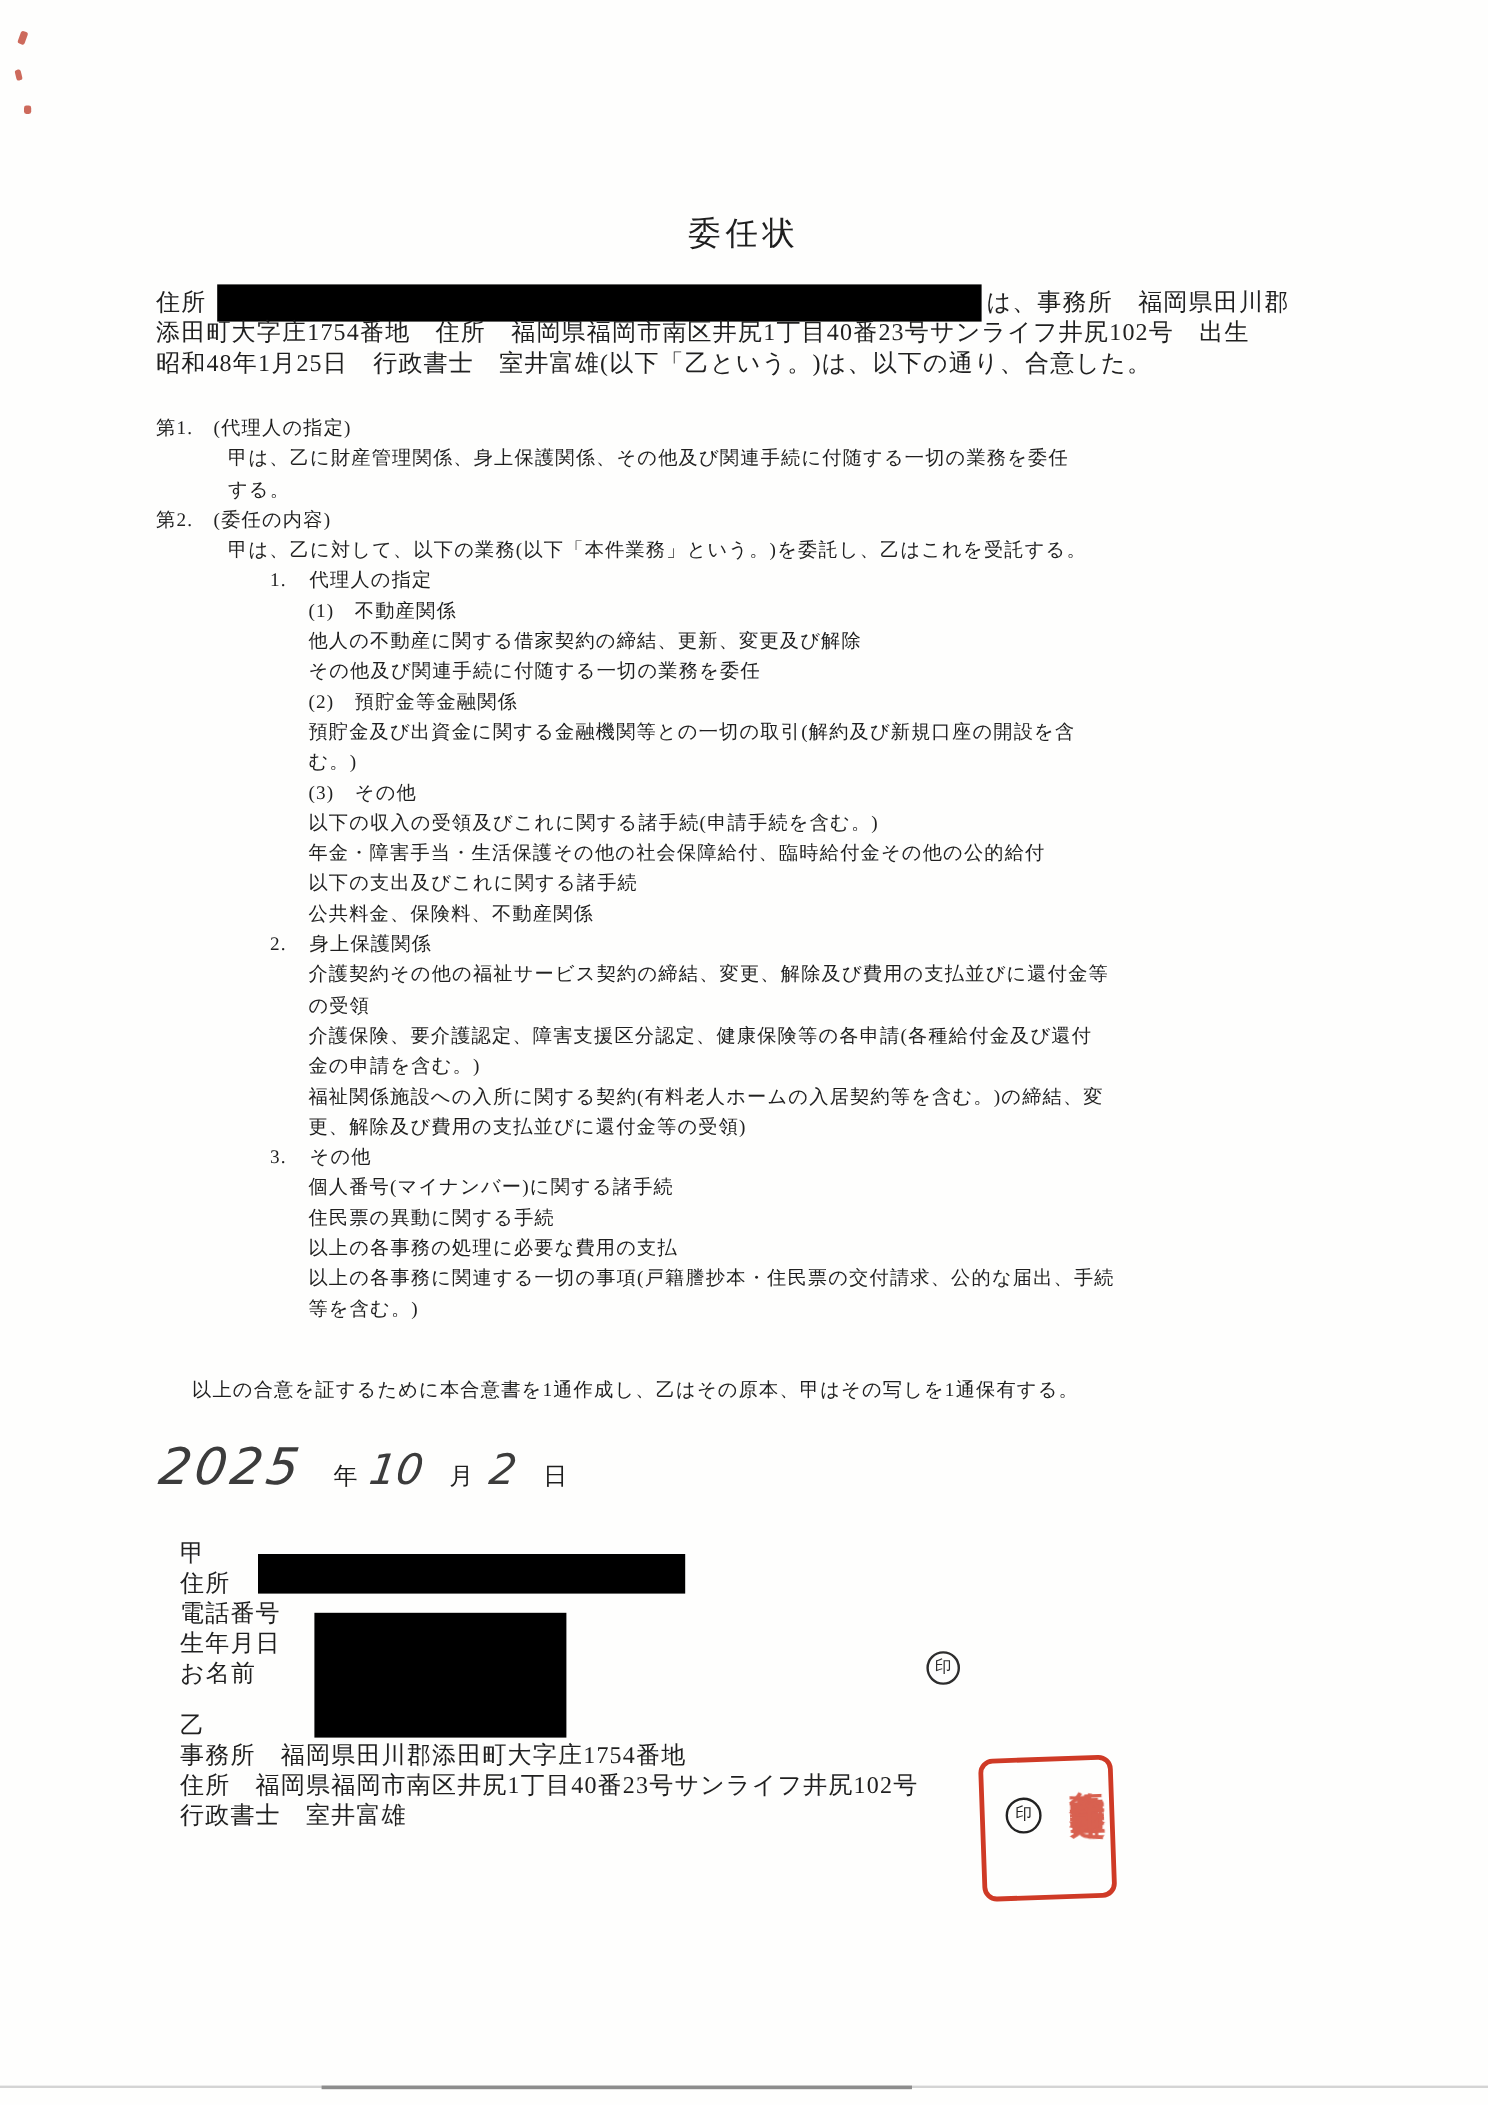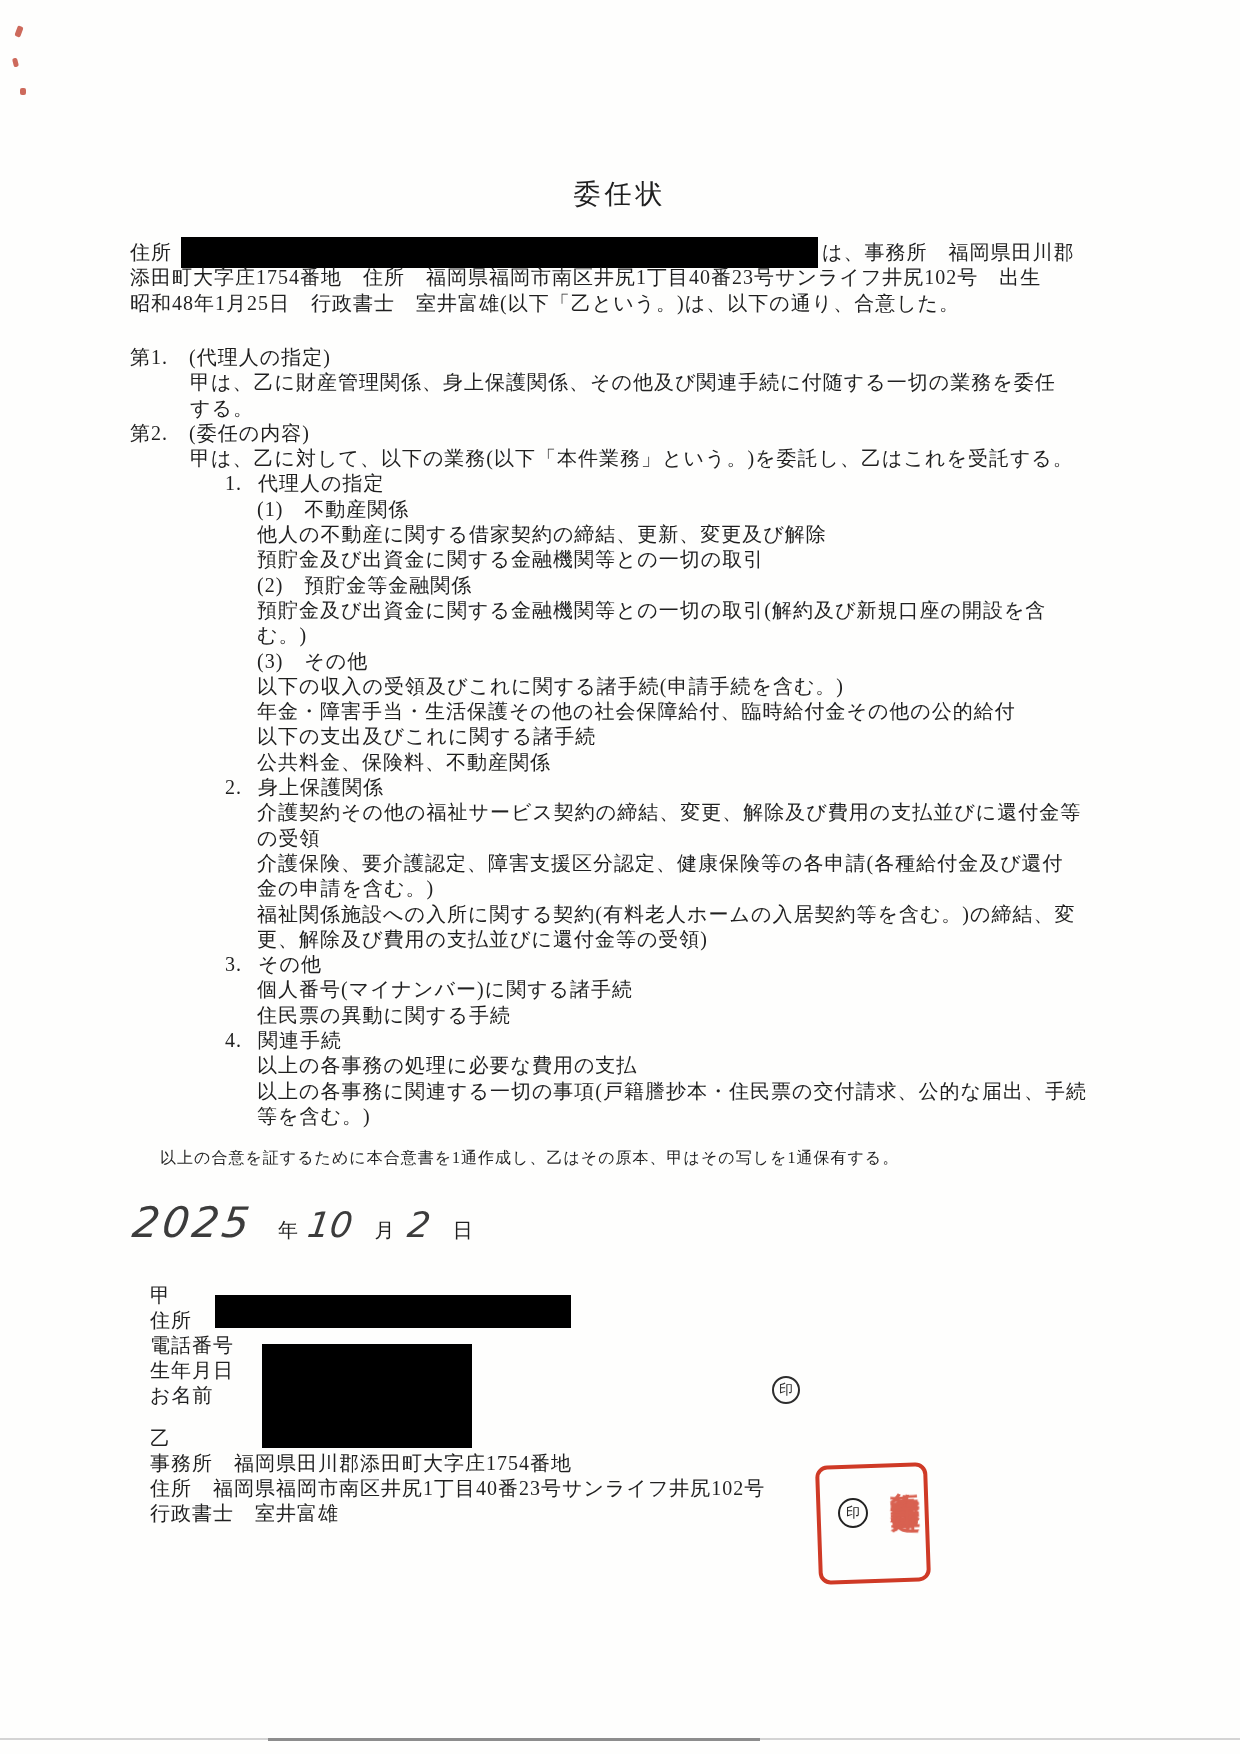--- a/index.html
+++ b/index.html
@@ -8,21 +8,21 @@
     font-family:"Liberation Serif","DejaVu Serif",serif;color:#1f1f1f;overflow:hidden;
   }
   .title{
     position:absolute;top:176px;left:0;width:100%;margin:0;text-align:center;
     font-size:27px;font-weight:normal;letter-spacing:4px;
   }
   .intro{position:absolute;left:130px;top:240px;font-size:20px;line-height:25.3px;letter-spacing:1px;}
   .line{white-space:nowrap;height:25.3px;}
   .row1{display:flex;align-items:center;}
   .redact-inline{display:inline-block;width:637px;height:31px;background:#000;margin:0 4px 0 9px;}
-  .body-lines{position:absolute;left:130px;top:345px;font-size:20px;line-height:25.3px;letter-spacing:1px;}
+  .body-lines{position:absolute;left:130px;top:345px;font-size:16px;line-height:25.3px;letter-spacing:1px;}
   .ind-0{margin-left:0;}
   .ind-1{margin-left:60px;}
   .ind-2{margin-left:95px;}
   .ind-3{margin-left:127px;}
   .num{display:inline-block;width:33px;}
   .num:empty{display:none;}
   .closing{position:absolute;left:160px;top:1148px;font-size:16px;letter-spacing:1px;white-space:nowrap;}
   .dateline{position:absolute;left:133px;top:1198px;display:flex;align-items:baseline;font-size:20px;}
   .hand{font-family:"DejaVu Sans",sans-serif;font-style:italic;color:#3c3c3c;display:inline-block;transform:skewX(-8deg);}
   .hand.year{font-size:42px;letter-spacing:3px;}
@@ -89,21 +89,21 @@
       <div class="line ind-0"><span>第2.　(委任の内容)</span></div>
 
       <div class="line ind-1"><span>甲は、乙に対して、以下の業務(以下「本件業務」という。)を委託し、乙はこれを受託する。</span></div>
 
       <div class="line ind-2"><span class="num">1.</span><span>代理人の指定</span></div>
 
       <div class="line ind-3"><span>(1)　不動産関係</span></div>
 
       <div class="line ind-3"><span>他人の不動産に関する借家契約の締結、更新、変更及び解除</span></div>
 
-      <div class="line ind-3"><span>預貯金及び出資金に関する金融機関等との一切の取引</span></div>
+      <div class="line ind-3"><span>その他及び関連手続に付随する一切の業務を委任</span></div>
 
       <div class="line ind-3"><span>(2)　預貯金等金融関係</span></div>
 
       <div class="line ind-3"><span>預貯金及び出資金に関する金融機関等との一切の取引(解約及び新規口座の開設を含</span></div>
 
       <div class="line ind-3"><span>む。)</span></div>
 
       <div class="line ind-3"><span>(3)　その他</span></div>
 
       <div class="line ind-3"><span>以下の収入の受領及びこれに関する諸手続(申請手続を含む。)</span></div>
@@ -127,21 +127,20 @@
       <div class="line ind-3"><span>福祉関係施設への入所に関する契約(有料老人ホームの入居契約等を含む。)の締結、変</span></div>
 
       <div class="line ind-3"><span>更、解除及び費用の支払並びに還付金等の受領)</span></div>
 
       <div class="line ind-2"><span class="num">3.</span><span>その他</span></div>
 
       <div class="line ind-3"><span>個人番号(マイナンバー)に関する諸手続</span></div>
 
       <div class="line ind-3"><span>住民票の異動に関する手続</span></div>
 
-      <div class="line ind-2"><span class="num">4.</span><span>関連手続</span></div>
 
       <div class="line ind-3"><span>以上の各事務の処理に必要な費用の支払</span></div>
 
       <div class="line ind-3"><span>以上の各事務に関連する一切の事項(戸籍謄抄本・住民票の交付請求、公的な届出、手続</span></div>
 
       <div class="line ind-3"><span>等を含む。)</span></div>
     </div>
 
   <div class="closing">以上の合意を証するために本合意書を1通作成し、乙はその原本、甲はその写しを1通保有する。</div>
 

